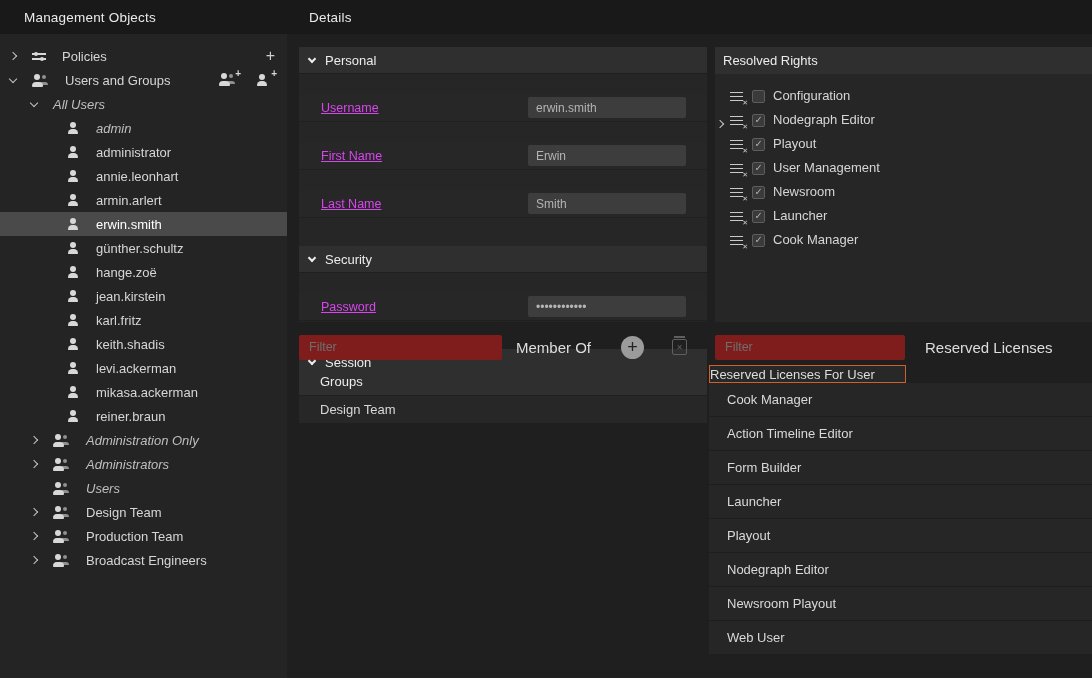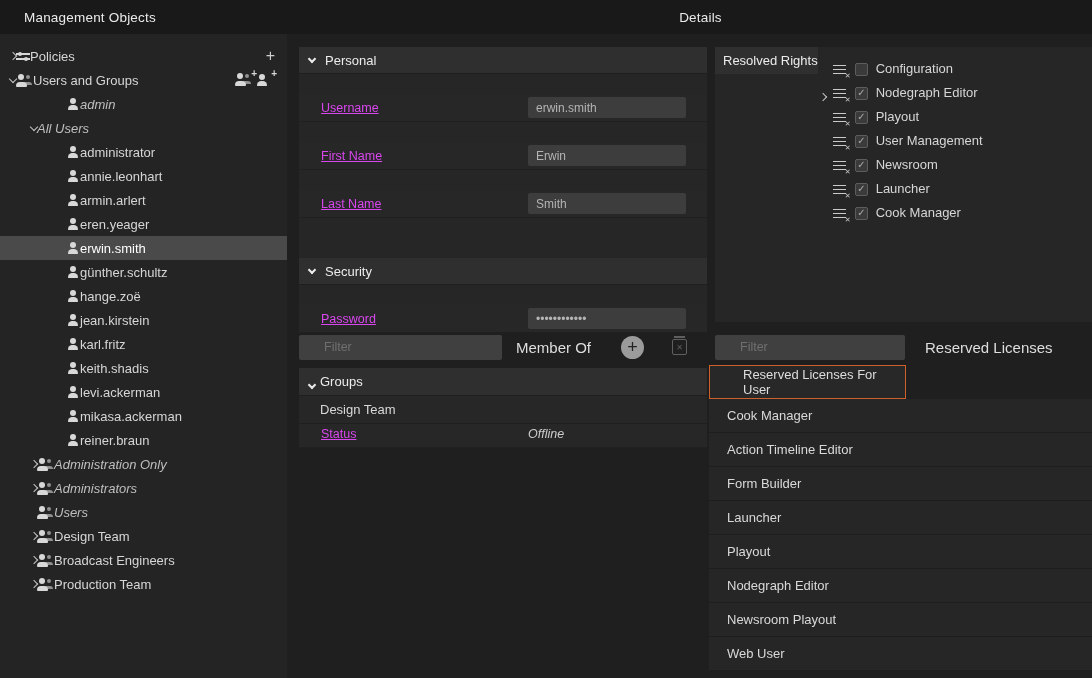--- a/index.html
+++ b/index.html
@@ -7,21 +7,21 @@
   body{font-family:"Liberation Sans","DejaVu Sans",sans-serif;}
   .app{position:relative;width:1092px;height:678px;background:#1f1f1f;display:flex;overflow:hidden;}
 
   
   .panel-header{height:34px;flex:none;background:#191919;display:flex;align-items:center;color:#eaeaea;font-size:13.5px;letter-spacing:.2px;}
 
   
   .sidebar{width:287px;flex:none;background:#242424;display:flex;flex-direction:column;}
   .sidebar .panel-header{padding-left:24px;}
   .tree{flex:1;padding-top:10px;overflow:hidden;}
-  .trow{height:24px;display:flex;align-items:center;gap:0;padding-right:12px;color:#d6d6d6;font-size:13px;cursor:default;}
+  .trow{height:24px;display:flex;align-items:center;gap:16px;padding-right:12px;color:#d6d6d6;font-size:13px;cursor:default;}
   .trow.selected{background:#4a4a4a;color:#ffffff;}
   .trow.italic .tlabel{font-style:italic;color:#bfbfbf;}
   .trow.selected .tlabel{color:#fff;}
   .lvl0{padding-left:10px;}
   .lvl1{padding-left:31px;}
   .lvl2{padding-left:66px;}
   .tlabel{white-space:nowrap;}
   .spacer{flex:1;}
 
   
@@ -43,67 +43,67 @@
   .sliders-ico::after{content:"";position:absolute;top:1.5px;left:2px;width:4px;height:4px;border-radius:50%;background:#d8d8d8;box-shadow:6px 5px 0 #d8d8d8;}
   .plus-text{font-size:16px;color:#cdcdcd;line-height:1;flex:none;cursor:pointer;}
   .mini-ico{position:relative;width:20px;height:14px;flex:none;cursor:pointer;}
   .mini-ico .mini-plus{position:absolute;right:-2px;top:-5px;font-size:10px;font-weight:bold;color:#d8d8d8;}
   .rights-ico{position:relative;width:14px;height:12px;margin-right:8px;}
   .rights-ico::before{content:"";position:absolute;left:0;top:1px;width:13px;height:1.4px;background:#c9c9c9;box-shadow:0 4px 0 #c9c9c9,0 8px 0 #c9c9c9;}
   .rights-ico::after{content:"\2715";position:absolute;right:-4px;bottom:-4px;font-size:7px;color:#c9c9c9;}
 
   
   .main{flex:1;display:flex;flex-direction:column;}
-  .main .panel-header{padding-left:22px;justify-content:center;}
+  .main .panel-header{padding-left:22px;}
   .main-body{flex:1;display:flex;flex-direction:column;padding:13px 0 0 12px;background:#1f1f1f;overflow:hidden;}
   .top-row{height:275px;flex:none;display:flex;}
   .bottom-row{flex:1;display:flex;margin-top:12px;overflow:hidden;}
 
   
   .left-col{width:408px;flex:none;display:flex;flex-direction:column;background:#262626;gap:20px;}
   .sec-h{height:27px;flex:none;background:#2f2f2f;display:flex;align-items:center;gap:10px;padding-left:10px;color:#ececec;font-size:13px;border-bottom:1px solid #1f1f1f;}
   .sec-h .chev{border-color:#ececec;border-width:2px;}
-  .sec-h.gap{margin-top:20px;}
+  .sec-h.gap{margin-top:8px;}
   .frow{height:28px;flex:none;display:flex;align-items:center;background:#272727;border-bottom:1px solid #202020;}
   .flabel{width:229px;padding-left:22px;color:#d946ef;font-size:12.5px;flex:none;text-decoration:underline;}
   .field-input{width:158px;height:21px;background:#3d3d3d;border:none;border-radius:2px;color:#b4b4b4;font-size:12px;padding:0 8px;outline:none;font-family:inherit;}
   .fvalue{color:#cccccc;font-size:12.5px;font-style:italic;}
   .col-fill{flex:1;background:#252525;}
 
   
   .right-col{flex:1;display:flex;flex-direction:column;overflow:hidden;}
-  .rr-panel{margin-left:8px;flex:1;background:#262626;display:flex;flex-direction:row;overflow:hidden;}
+  .rr-panel{margin-left:8px;flex:1;background:#262626;display:flex;flex-direction:column;overflow:hidden;}
   .rr-head{height:27px;flex:none;background:#2f2f2f;display:flex;align-items:center;padding-left:8px;color:#ececec;font-size:13px;}
   .rr-body{padding-top:5px;}
   .rrow{height:24px;display:flex;align-items:flex-end;padding-left:2px;color:#d6d6d6;font-size:13px;}
   .chevslot{width:13px;flex:none;display:flex;align-items:center;}
   .cb{width:13px;height:13px;background:#3a3a3a;border:1px solid #5d5d5d;border-radius:2px;margin:0 8px 0 0;position:relative;flex:none;cursor:pointer;}
   .cb[data-checked="true"]::after{content:"\2713";position:absolute;left:1.5px;top:-1.5px;font-size:10px;color:#ababab;}
 
   
   .mo-col{width:408px;flex:none;display:flex;flex-direction:column;}
   .bar{height:26px;flex:none;display:flex;align-items:center;}
-  .filter-input{height:25px;background:#404040;border:none;border-radius:2px;color:#bbbbbb;font-size:12.5px;padding:0 25px;outline:none;font-family:inherit;}
+  .filter-input{height:25px;background:#7f1d1d;border:none;border-radius:2px;color:#bbbbbb;font-size:12.5px;padding:0 10px;outline:none;font-family:inherit;}
   .filter-input::placeholder{color:#6f6f6f;}
   .mo-col .filter-input{width:203px;}
   .bar-title{font-size:15px;color:#dedede;}
   .mo-title{margin-left:14px;}
   .plus-btn{width:23px;height:23px;border-radius:50%;background:#9b9b9b;color:#242424;display:flex;align-items:center;justify-content:center;font-size:18px;line-height:0;margin-left:30px;flex:none;cursor:pointer;}
   .trash-btn{width:15px;height:16px;border:1.5px solid #5f5f5f;border-radius:2px;position:relative;margin-left:28px;flex:none;cursor:pointer;}
   .trash-btn::before{content:"";position:absolute;top:-4px;left:1px;right:1px;height:1.5px;background:#5f5f5f;}
   .trash-btn::after{content:"\2715";position:absolute;left:50%;top:50%;transform:translate(-50%,-50%);font-size:8px;color:#5f5f5f;}
   .list-h{height:28px;flex:none;background:#2f2f2f;display:flex;align-items:center;padding-left:21px;color:#ececec;font-size:13px;margin-top:8px;border-bottom:1px solid #1f1f1f;}
   .list-row{height:28px;flex:none;background:#272727;display:flex;align-items:center;padding-left:21px;color:#d8d8d8;font-size:13px;border-bottom:1px solid #1f1f1f;}
 
   
   .lic-col{flex:1;display:flex;flex-direction:column;margin-left:2px;overflow:hidden;}
   .lic-col .bar{margin-bottom:5px;}
   .lic-col .filter-input{width:190px;margin-left:6px;}
   .lic-title{margin-left:20px;}
-  .lic-tab{height:34px;flex:none;width:197px;border:1px solid #cf5f2b;background:#282828;color:#dddddd;font-size:13px;display:flex;align-items:center;padding-left:33px;cursor:pointer;}
+  .lic-tab{height:18px;flex:none;width:197px;border:1px solid #cf5f2b;background:#282828;color:#dddddd;font-size:13px;display:flex;align-items:center;padding-left:0;cursor:pointer;}
   .lic-list{flex:1;overflow:hidden;}
   .lic-row{height:34px;display:flex;align-items:center;padding-left:18px;background:#262626;border-bottom:1px solid #1e1e1e;color:#d9d9d9;font-size:13px;}
 </style>
 </head>
 <body>
 
 <div class="app">
 
   <div class="sidebar">
     <div class="panel-header">
@@ -121,44 +121,40 @@
 
       <div class="trow lvl0">
         <span class="chev down"></span>
         <span class="ico group-ico"></span>
         <span class="tlabel">Users and Groups</span>
         <span class="spacer"></span>
         <span class="mini-ico"><span class="ico group-ico"></span><span class="mini-plus">+</span></span>
         <span class="mini-ico"><span class="ico person-ico"></span><span class="mini-plus">+</span></span>
       </div>
 
-      <div class="trow lvl2 italic">
-        <span class="ico person-ico"></span>
-        <span class="tlabel">admin</span>
-      </div>
-
       <div class="trow lvl1 italic">
         <span class="chev down"></span>
         <span class="tlabel">All Users</span>
       </div>
+
+      <div class="trow lvl2 italic">
+        <span class="ico person-ico"></span>
+        <span class="tlabel">admin</span>
+      </div>
       <div class="trow lvl2">
         <span class="ico person-ico"></span>
         <span class="tlabel">administrator</span>
       </div>
       <div class="trow lvl2">
         <span class="ico person-ico"></span>
         <span class="tlabel">annie.leonhart</span>
       </div>
       <div class="trow lvl2">
         <span class="ico person-ico"></span>
         <span class="tlabel">armin.arlert</span>
-      </div>
-      <div class="trow lvl2">
-        <span class="ico person-ico"></span>
-        <span class="tlabel">eren.yeager</span>
       </div>
       <div class="trow lvl2 selected">
         <span class="ico person-ico"></span>
         <span class="tlabel">erwin.smith</span>
       </div>
       <div class="trow lvl2">
         <span class="ico person-ico"></span>
         <span class="tlabel">günther.schultz</span>
       </div>
       <div class="trow lvl2">
@@ -206,26 +202,26 @@
         <span class="tlabel">Users</span>
       </div>
       <div class="trow lvl1">
         <span class="chev right"></span>
         <span class="ico group-ico"></span>
         <span class="tlabel">Design Team</span>
       </div>
       <div class="trow lvl1">
         <span class="chev right"></span>
         <span class="ico group-ico"></span>
+        <span class="tlabel">Production Team</span>
+      </div>
+      <div class="trow lvl1">
+        <span class="chev right"></span>
+        <span class="ico group-ico"></span>
         <span class="tlabel">Broadcast Engineers</span>
-      </div>
-      <div class="trow lvl1">
-        <span class="chev right"></span>
-        <span class="ico group-ico"></span>
-        <span class="tlabel">Production Team</span>
       </div>
 
     </div>
   </div>
 
   <div class="main">
     <div class="panel-header">
       <span>Details</span>
     </div>
 

